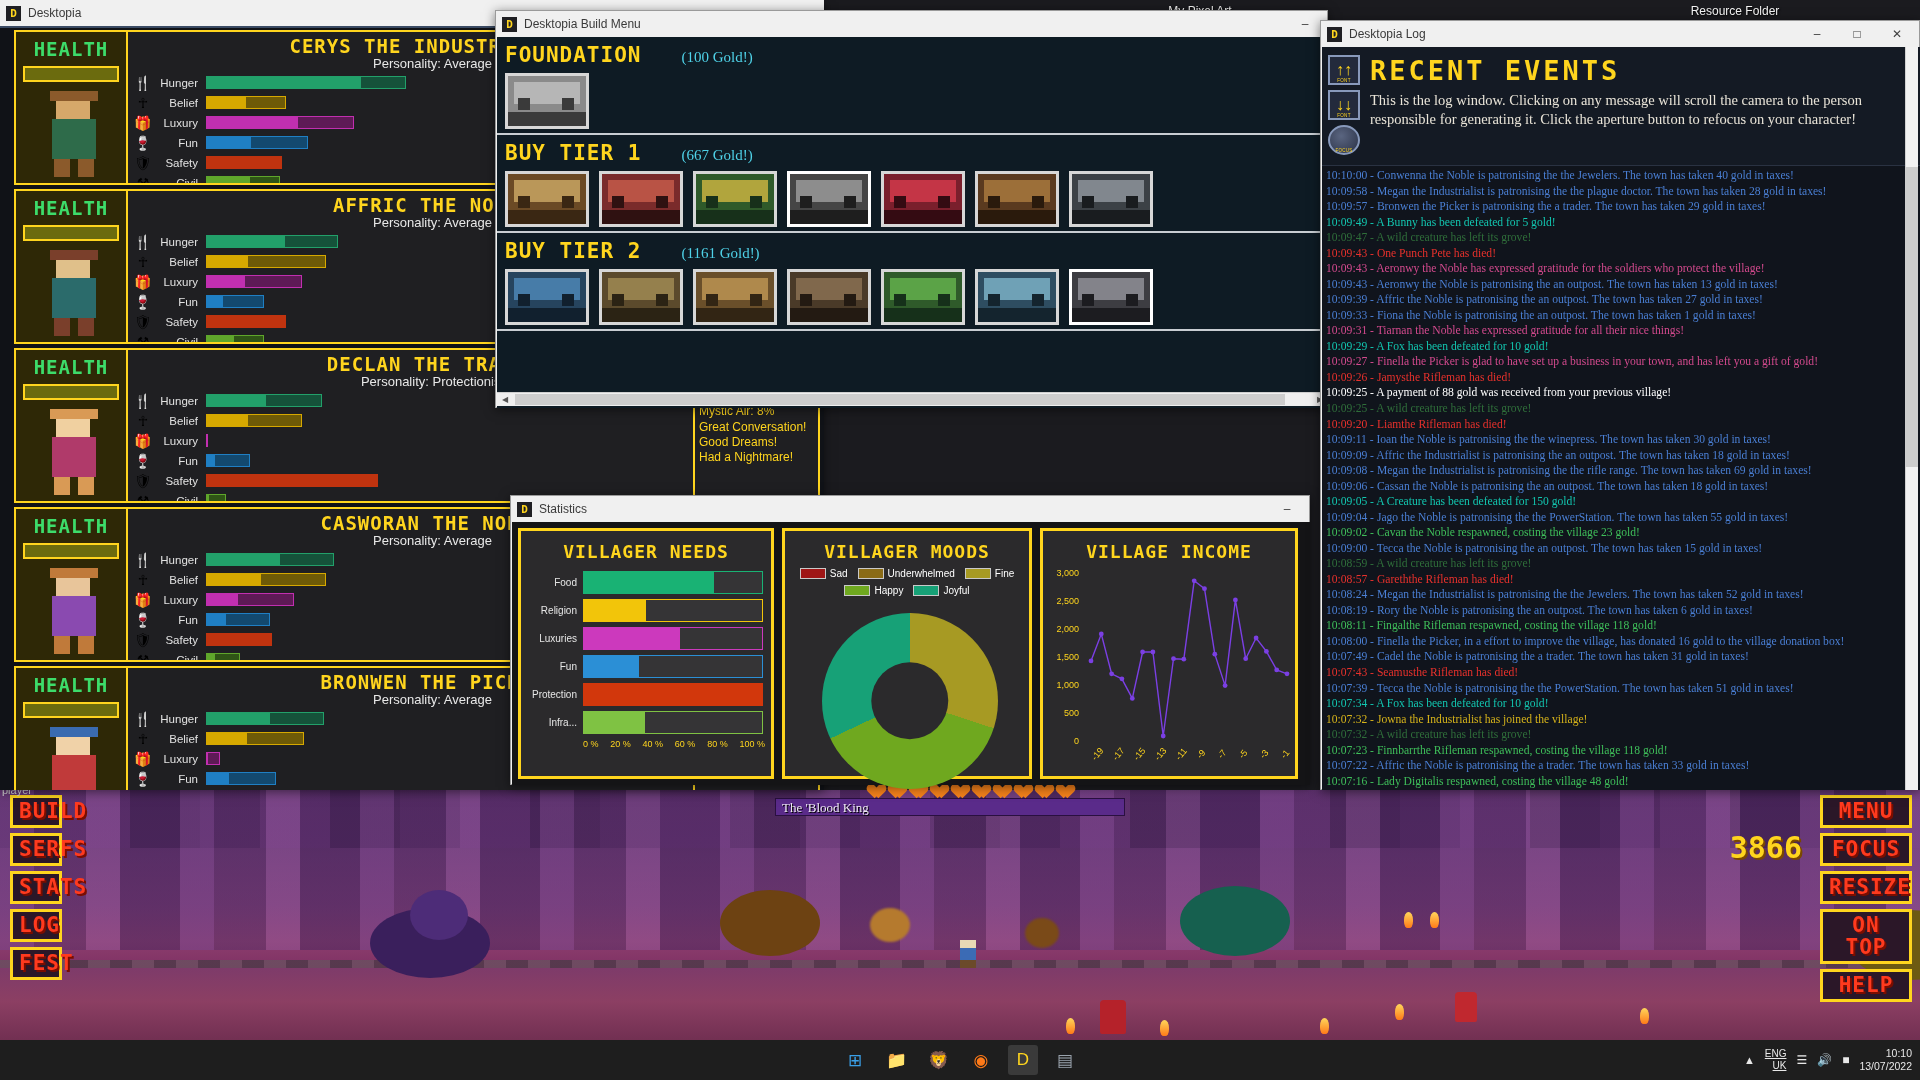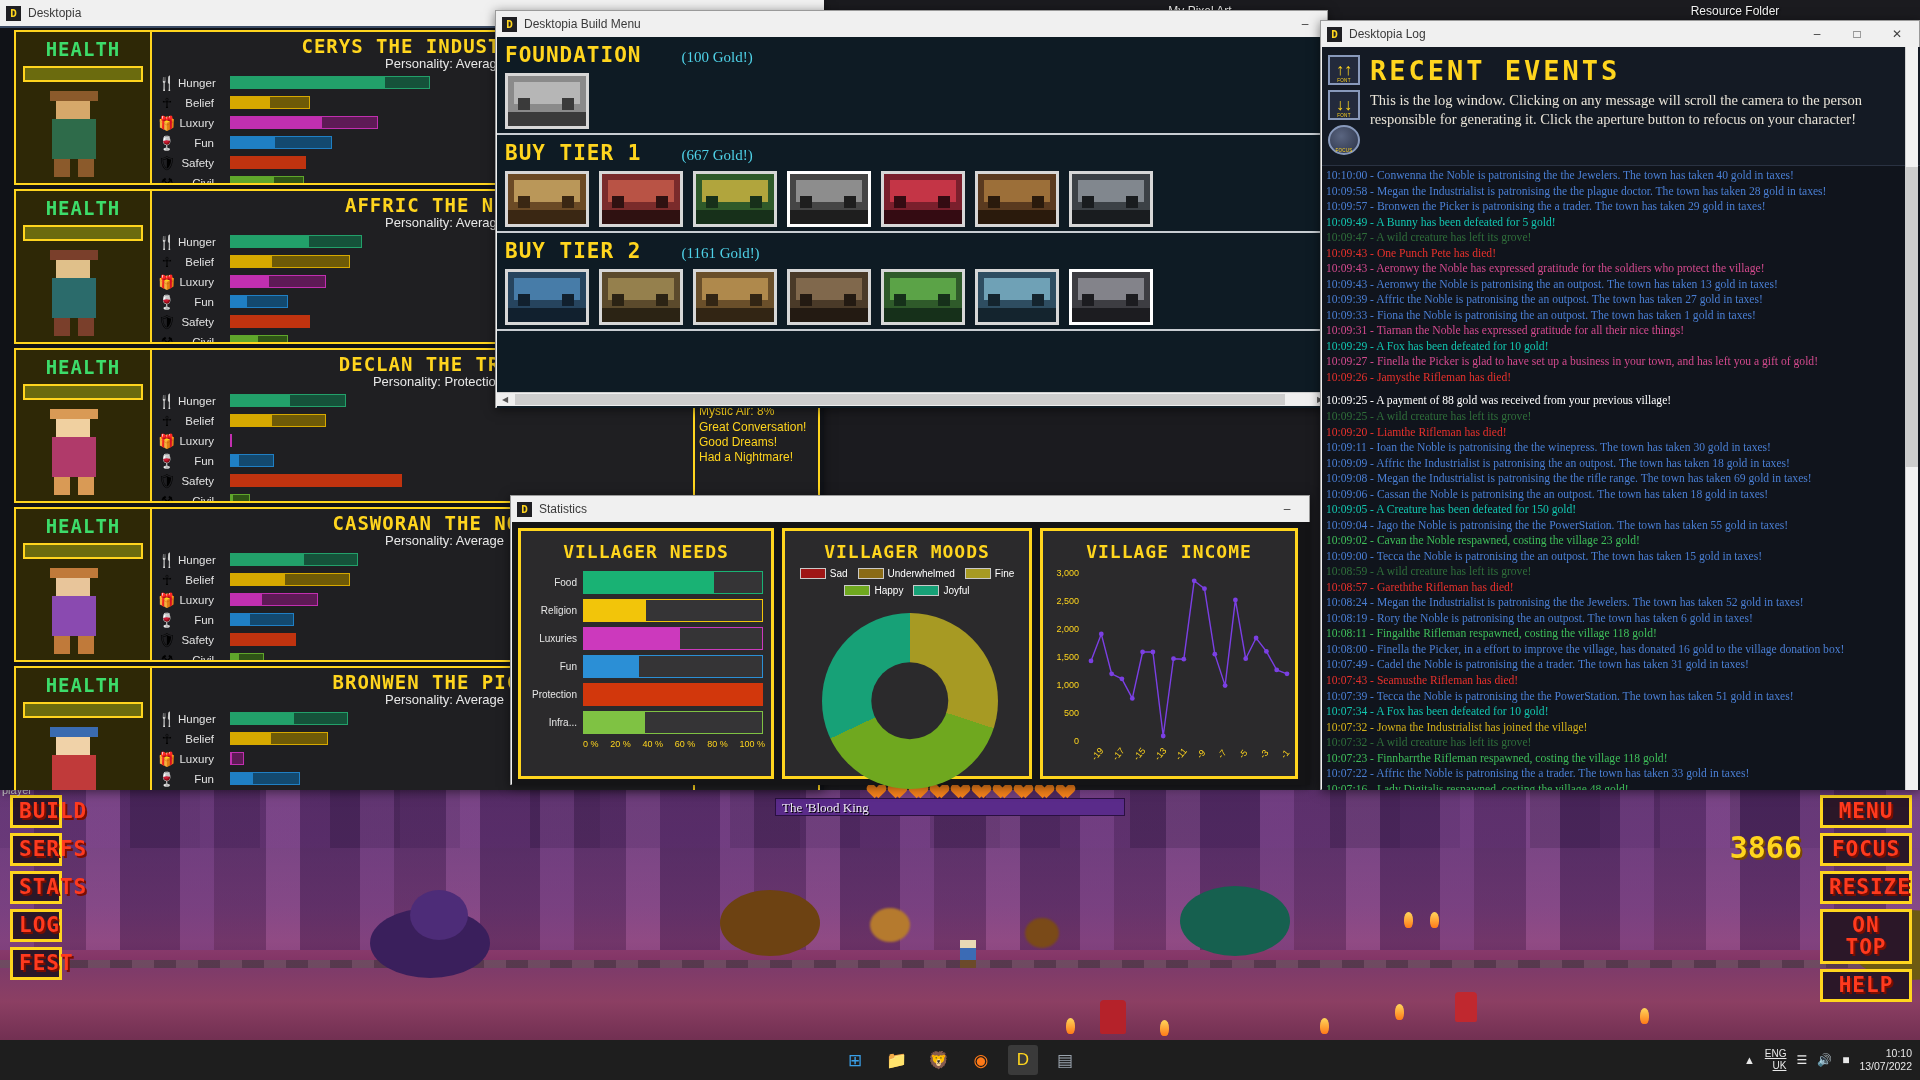--- a/index.html
+++ b/index.html
@@ -75,36 +75,36 @@
   .tb-btns{display:flex;}
   .tb-btn{width:40px;height:25px;display:flex;align-items:center;justify-content:center;
     font-size:12px;color:#404040;}
 
   #serfWin{left:0;top:0;width:824px;height:790px;border:0;background:#16181c;}
   #serfBody{position:absolute;left:0;top:26px;width:824px;height:764px;
     background:#101217;overflow:hidden;border-top:2px solid #3a4a63;}
 
   .card{position:relative;height:155px;border:2px solid #ffd51e;background:#1f1f22;
     margin:2px 4px 4px 14px;display:flex;}
-  .card .healthcol{width:136px;border-right:2px solid #ffd51e;background:#2e2806;
+  .card .healthcol{width:112px;border-right:2px solid #ffd51e;background:#2e2806;
     position:relative;}
   .card .healthcol .hlabel{color:#3ddc6a;font-family:"DejaVu Sans Mono",monospace;
     font-weight:bold;font-size:19px;text-align:center;margin-top:6px;letter-spacing:1px;}
   .card .healthbar{margin:6px 7px 0;height:16px;border:2px solid #ffd51e;background:#0d0d07;}
   .card .healthbar > i{display:block;height:100%;background:#6b6b0e;}
   .portrait{position:absolute;left:12px;bottom:4px;width:92px;height:88px;}
   .pxl{position:absolute;image-rendering:pixelated;}
 
   .card .mid{flex:1;padding:3px 0 0 4px;position:relative;overflow:hidden;}
   .cname{color:#ffd51e;font-family:"DejaVu Sans Mono",monospace;font-weight:bold;
     font-size:19px;letter-spacing:1px;text-align:center;margin-left:40px;}
   .cpers{color:#e8e8e8;font-size:13px;text-align:center;margin:-1px 0 2px 40px;}
   .needrow{display:flex;align-items:center;height:19px;margin-bottom:1px;}
   .needicon{width:22px;height:18px;display:flex;align-items:center;justify-content:center;font-size:14px;}
-  .needlabel{width:52px;text-align:right;color:#e2e2e2;font-size:11.5px;padding-right:16px;}
+  .needlabel{width:52px;text-align:right;color:#e2e2e2;font-size:11.5px;padding-right:8px;}
   .needbar{height:13px;position:relative;}
   .needbar > i{display:block;height:100%;}
 
   .card .happ{width:125px;border-left:2px solid #ffd51e;padding:3px 4px;overflow:hidden;}
   .happhead{display:flex;align-items:center;gap:6px;}
   .smiley{width:17px;height:17px;border-radius:50%;background:#2f8f3f;
     border:2px solid #ffd51e;position:relative;}
   .smiley:before{content:"";position:absolute;left:3px;top:4px;width:3px;height:3px;background:#0d2a12;}
   .smiley:after{content:"";position:absolute;right:3px;top:4px;width:3px;height:3px;background:#0d2a12;}
   .happtitle{color:#ffb3d9;font-family:"DejaVu Sans Mono",monospace;font-weight:bold;
@@ -916,21 +916,21 @@
           <div class="logline" style="color: rgb(47, 110, 58);">10:09:47 - A wild creature has left its grove!</div>
           <div class="logline" style="color: rgb(232, 49, 44);">10:09:43 - One Punch Pete has died!</div>
           <div class="logline" style="color: rgb(212, 74, 142);">10:09:43 - Aeronwy the Noble has expressed gratitude for the soldiers who protect the village!</div>
           <div class="logline" style="color: rgb(74, 127, 212);">10:09:43 - Aeronwy the Noble is patronising the an outpost. The town has taken 13 gold in taxes!</div>
           <div class="logline" style="color: rgb(74, 127, 212);">10:09:39 - Affric the Noble is patronising the an outpost. The town has taken 27 gold in taxes!</div>
           <div class="logline" style="color: rgb(74, 127, 212);">10:09:33 - Fiona the Noble is patronising the an outpost. The town has taken 1 gold in taxes!</div>
           <div class="logline" style="color: rgb(212, 74, 142);">10:09:31 - Tiarnan the Noble has expressed gratitude for all their nice things!</div>
           <div class="logline" style="color: rgb(18, 198, 176);">10:09:29 - A Fox has been defeated for 10 gold!</div>
           <div class="logline" style="color: rgb(212, 74, 142);">10:09:27 - Finella the Picker is glad to have set up a business in your town, and has left you a gift of gold!</div>
           <div class="logline" style="color: rgb(232, 49, 44);">10:09:26 - Jamysthe Rifleman has died!</div>
-          <div class="logline" style="color: rgb(255, 255, 255); margin-top: 8px;">10:09:25 - A payment of 88 gold was received from your previous village!</div>
+          <div class="logline" style="color: rgb(255, 255, 255);">10:09:25 - A payment of 88 gold was received from your previous village!</div>
           <div class="logline" style="color: rgb(47, 110, 58);">10:09:25 - A wild creature has left its grove!</div>
           <div class="logline" style="color: rgb(232, 49, 44);">10:09:20 - Liamthe Rifleman has died!</div>
           <div class="logline" style="color: rgb(74, 127, 212);">10:09:11 - Ioan the Noble is patronising the the winepress. The town has taken 30 gold in taxes!</div>
           <div class="logline" style="color: rgb(74, 127, 212);">10:09:09 - Affric the Industrialist is patronising the an outpost. The town has taken 18 gold in taxes!</div>
           <div class="logline" style="color: rgb(74, 127, 212);">10:09:08 - Megan the Industrialist is patronising the the rifle range. The town has taken 69 gold in taxes!</div>
           <div class="logline" style="color: rgb(74, 127, 212);">10:09:06 - Cassan the Noble is patronising the an outpost. The town has taken 18 gold in taxes!</div>
           <div class="logline" style="color: rgb(18, 198, 176);">10:09:05 - A Creature has been defeated for 150 gold!</div>
           <div class="logline" style="color: rgb(74, 127, 212);">10:09:04 - Jago the Noble is patronising the the PowerStation. The town has taken 55 gold in taxes!</div>
           <div class="logline" style="color: rgb(63, 191, 90);">10:09:02 - Cavan the Noble respawned, costing the village 23 gold!</div>
           <div class="logline" style="color: rgb(74, 127, 212);">10:09:00 - Tecca the Noble is patronising the an outpost. The town has taken 15 gold in taxes!</div>

